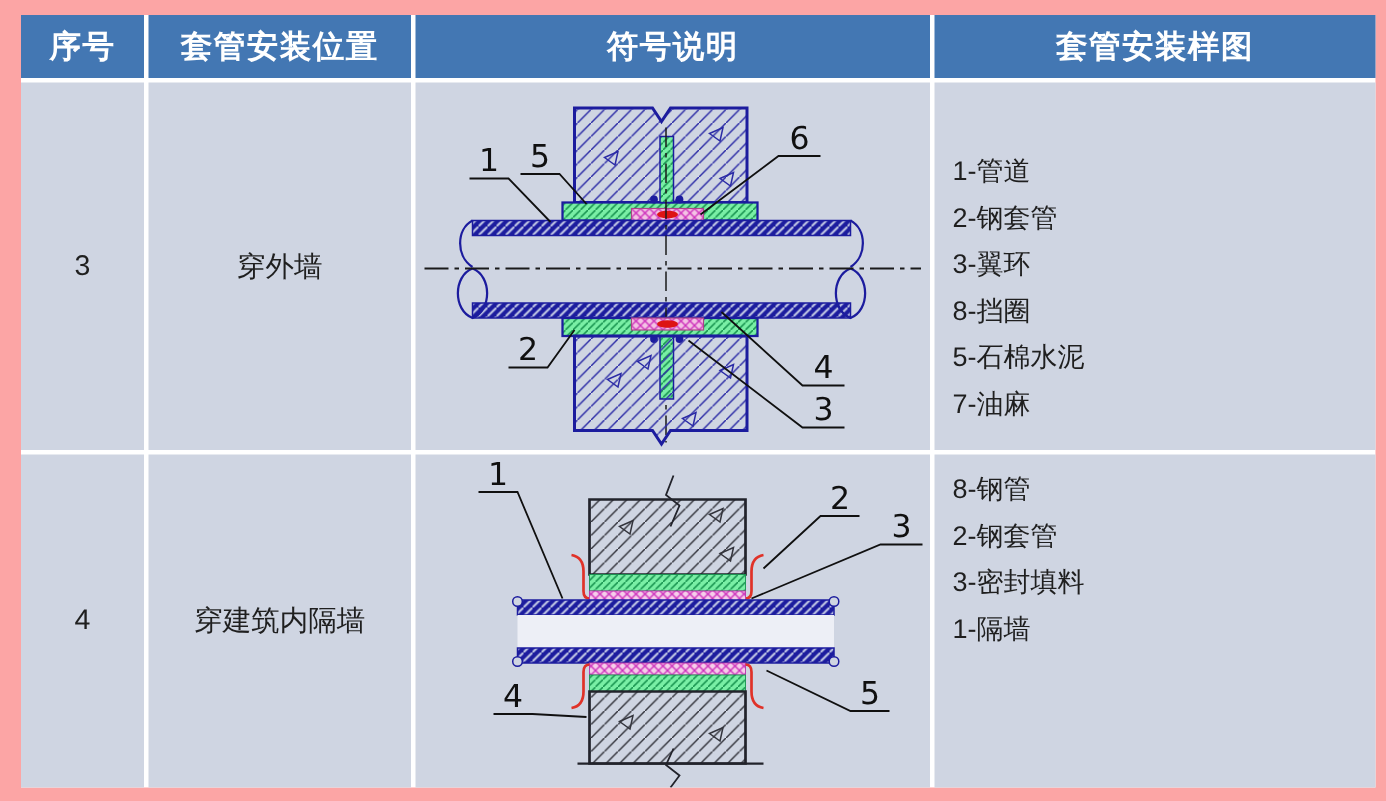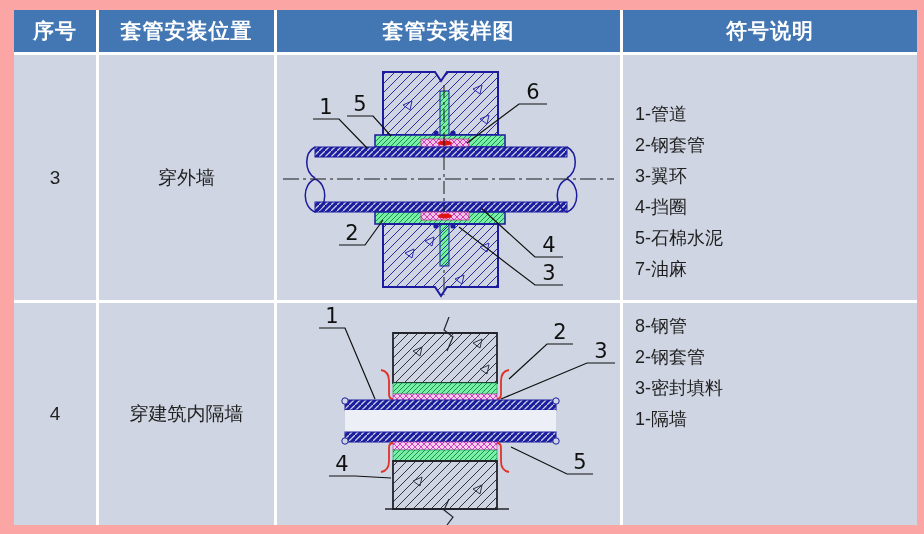--- a/index.html
+++ b/index.html
@@ -37,24 +37,24 @@
 <div class="page">
   <div class="tbl">
 
     <div class="cell hdr">
         <span>序号</span>
       </div>
     <div class="cell hdr">
         <span>套管安装位置</span>
       </div>
     <div class="cell hdr">
+        <span>符号说明</span>
+      </div>
+    <div class="cell hdr">
         <span>套管安装样图</span>
-      </div>
-    <div class="cell hdr">
-        <span>符号说明</span>
       </div>
 
     <div class="cell num-cell">
         <span>3</span>
       </div>
     <div class="cell pos-cell">
         <span>穿外墙</span>
       </div>
 
     <div class="cell diag-cell">
@@ -130,21 +130,21 @@
           <path d="M286,230 H258 L182,172" stroke="#101010" stroke-width="1.2" fill="none"></path>
         </g>
       </svg>
     </div>
 
     <div class="cell legend-cell centered">
       <ul class="legend">
         <li>1-管道</li>
         <li>2-钢套管</li>
         <li>3-翼环</li>
-        <li>4-挡圈</li>
+        <li>8-挡圈</li>
         <li>5-石棉水泥</li>
         <li>7-油麻</li>
       </ul>
     </div>
 
     <div class="cell num-cell">
         <span>4</span>
       </div>
     <div class="cell pos-cell">
         <span>穿建筑内隔墙</span>

